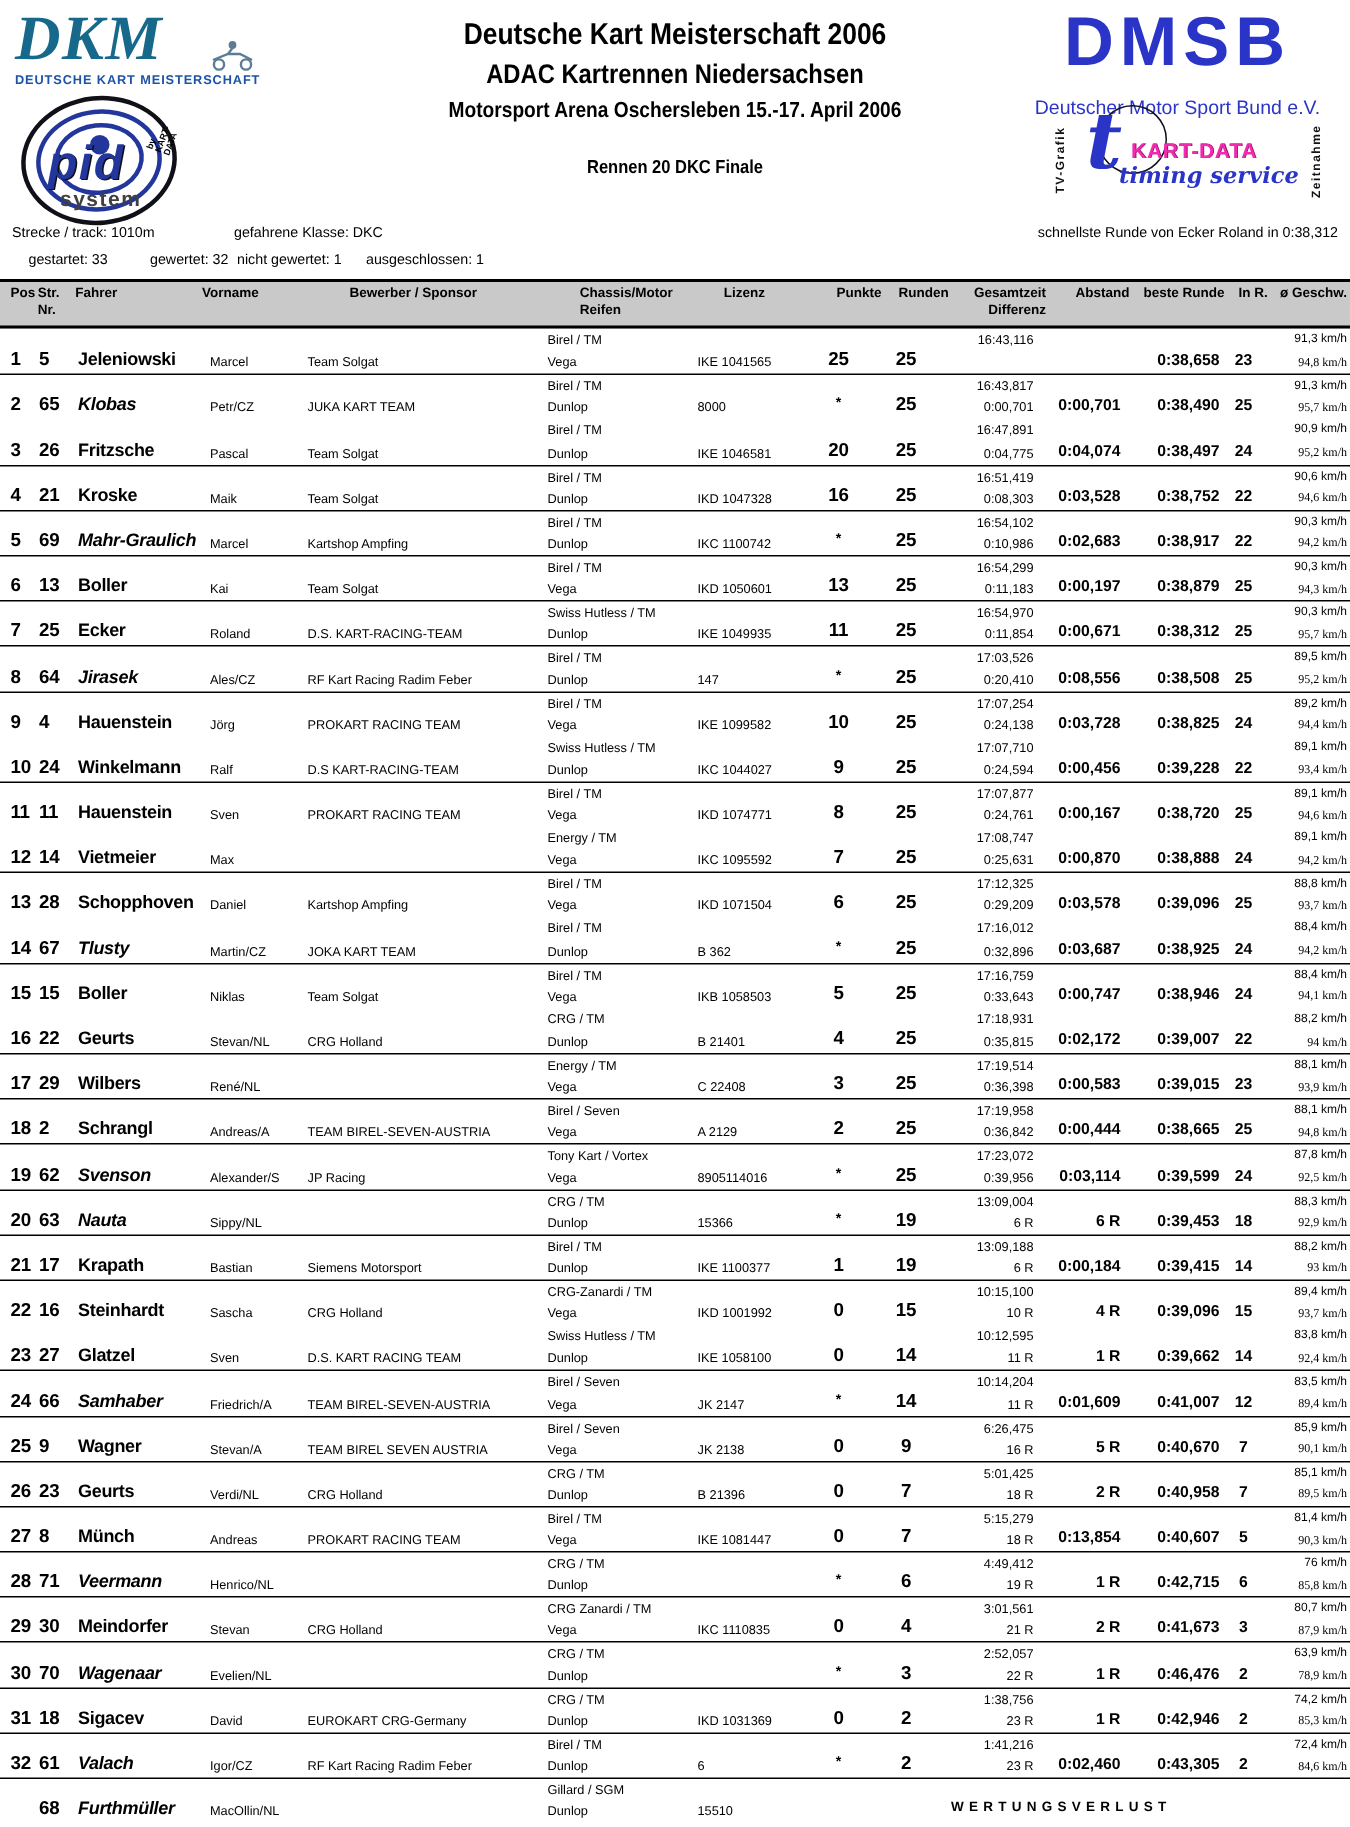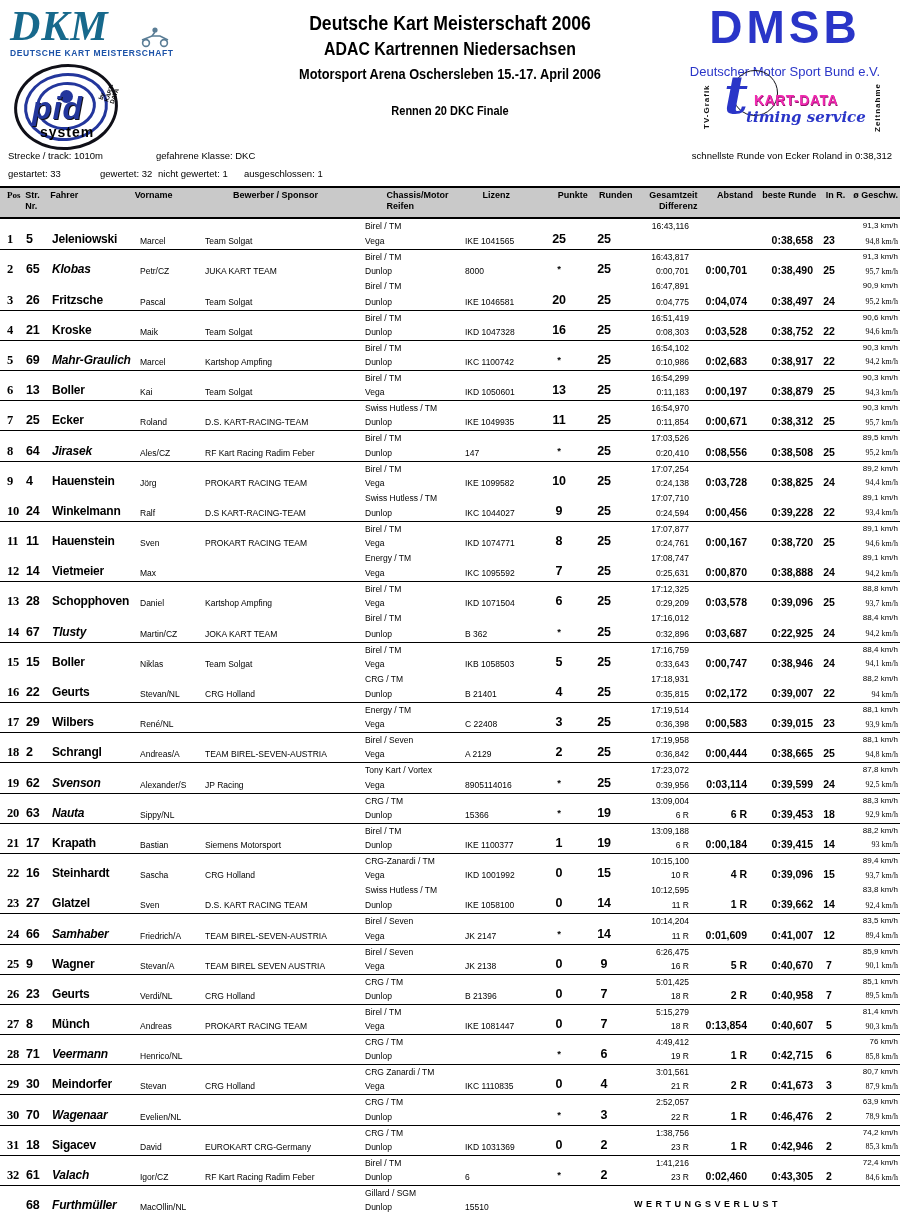--- a/index.html
+++ b/index.html
@@ -14,21 +14,21 @@
   .kart-icon { position:absolute; left:128px; top:18px; }
 
   .pid { position:absolute; left:14px; top:64px; width:104px; height:88px; }
   .pid-e { position:absolute; border-radius:50%; }
   .pid-e1 { left:0; top:0; width:104px; height:86px; border:3px solid #101018; transform:rotate(-6deg); }
   .pid-e2 { left:10px; top:9px; width:84px; height:68px; border:3px solid #23369c; transform:rotate(-6deg); }
   .pid-e3 { left:22px; top:18px; width:60px; height:48px; border:3px solid #23369c; transform:rotate(-6deg); }
   .pid-dot { position:absolute; left:46px; top:26px; width:13px; height:13px; border-radius:50%; background:#23369c; }
   .pid-word { position:absolute; left:18px; top:26px; font-weight:bold; font-style:italic; font-size:32px;
               color:#23369c; text-shadow:1px 1px 0 #101018; letter-spacing:1px; }
-  .pid-sys { position:absolute; left:26px; top:60px; font-weight:bold; font-size:14px; color:#000000; letter-spacing:1px; }
+  .pid-sys { position:absolute; left:26px; top:60px; font-weight:bold; font-size:14px; color:#404040; letter-spacing:1px; }
   .pid-by { position:absolute; left:86px; top:20px; font-size:6px; font-weight:bold; transform:rotate(-70deg); }
 
   .titles { position:absolute; left:250px; top:12px; width:400px; text-align:center; transform:scaleX(.88); }
   .t1 { font-size:20px; font-weight:bold; }
   .t2 { font-size:18px; font-weight:bold; margin-top:4px; }
   .t3 { font-size:14.5px; font-weight:bold; margin-top:6px; }
   .t4 { font-size:12.5px; font-weight:bold; margin-top:22px; }
 
   .dmsb { position:absolute; right:10px; top:6px; width:210px; text-align:center; }
   .dmsb-word { font-size:46px; line-height:42px; font-weight:bold; color:#2a35c8; letter-spacing:4px; }
@@ -46,36 +46,36 @@
              letter-spacing:.5px; text-shadow:.6px .6px 0 #90106a; white-space:nowrap; }
   .kd-script { position:absolute; left:44px; top:38px; font-family:"DejaVu Serif", serif; font-style:italic;
                font-weight:bold; font-size:15px; color:#2a35c8; white-space:nowrap; }
 
   
   .info { position:absolute; left:8px; top:150px; width:884px; height:34px; font-size:9.5px; }
   .info span { position:absolute; white-space:nowrap; }
   .i-strecke { left:0; top:0; }
   .i-klasse { left:148px; top:0; }
   .i-fast { right:0; top:0; }
-  .i-gestartet { left:0; top:18px; }
+  .i-gestartet { left:11px; top:18px; }
   .i-gewertet { left:92px; top:18px; }
   .i-nicht { left:150px; top:18px; }
   .i-aus { left:236px; top:18px; }
 
   
   .thead { position:absolute; left:0; top:186px; width:900px; height:33px; background:#c9c9c9;
            border-top:2px solid #000; border-bottom:2px solid #000; display:flex; font-size:9px; font-weight:bold; }
   .thead .h { padding-top:2px; line-height:11px; }
   #rows { position:absolute; left:0; top:219px; width:900px; }
   .row { position:relative; display:flex; width:900px; height:30.2px; }
   .row.sep { border-top:1.5px solid #000; }
 
   .c { overflow:visible; white-space:nowrap; display:flex; flex-direction:column; justify-content:flex-end; }
   .c.two { justify-content:space-between; }
-  .c-pos     { width:26px; padding-left:7px;font-family:Liberation Serif, serif; }
+  .c-pos     { width:26px; padding-left:7px; }
   .c-nr      { width:26px; }
   .c-name    { width:88px; }
   .c-vorname { width:65px; }
   .c-sponsor { width:160px; }
   .c-chassis { width:100px; }
   .c-lizenz  { width:72px; }
   .c-punkte  { width:44px; text-align:center; }
   .c-runden  { width:46px; text-align:center; }
   .c-zeit    { width:62px; text-align:right; }
   .c-abstand { width:58px; text-align:right; }
@@ -826,21 +826,21 @@
           <span class="big">25</span>
         </div>
         <div class="c c-zeit two">
           <span class="smt">17:16,012</span>
           <span class="sm">0:32,896</span>
         </div>
         <div class="c c-abstand">
           <span class="mid">0:03,687</span>
         </div>
         <div class="c c-beste">
-          <span class="mid">0:22,925</span>
+          <span class="mid">0:38,925</span>
         </div>
         <div class="c c-inr">
           <span class="mid">24</span>
         </div>
         <div class="c c-geschw two">
           <span class="spd top">88,4 km/h</span>
           <span class="spd bot">94,2 km/h</span>
         </div>
       </div>
       <div class="row sep">

